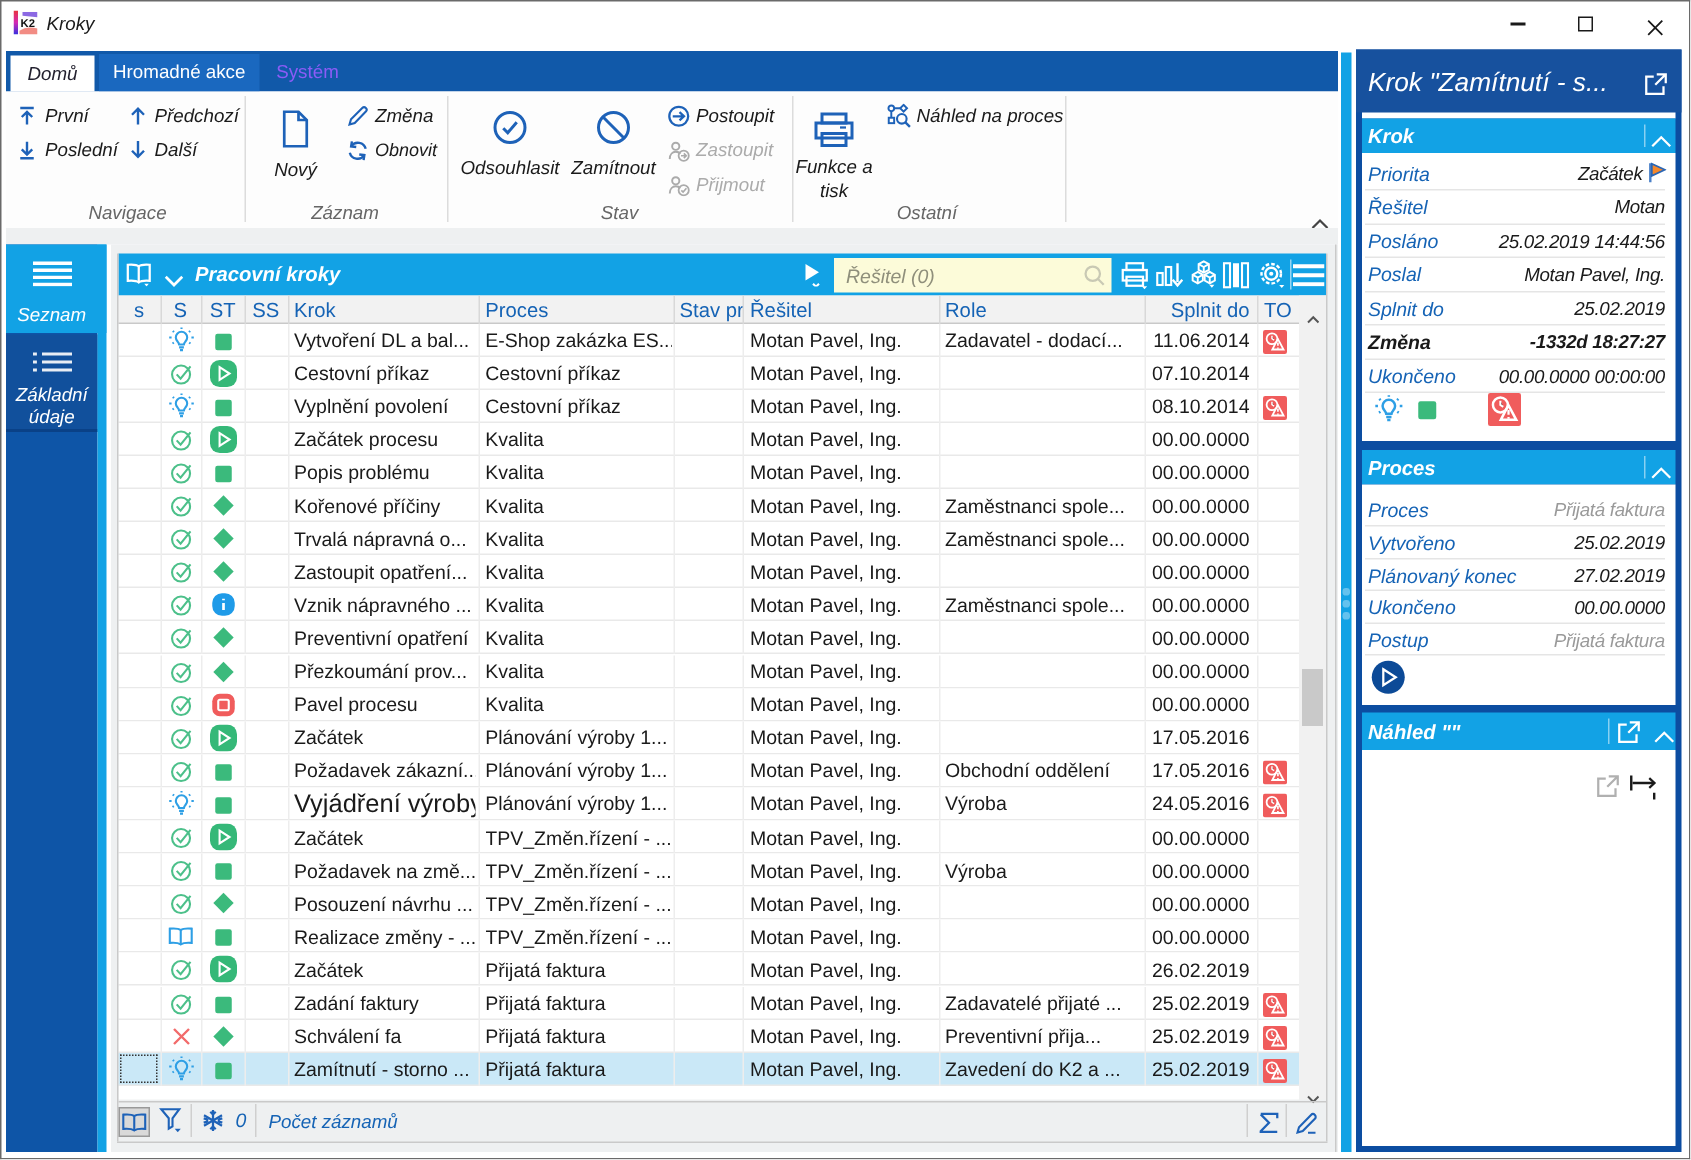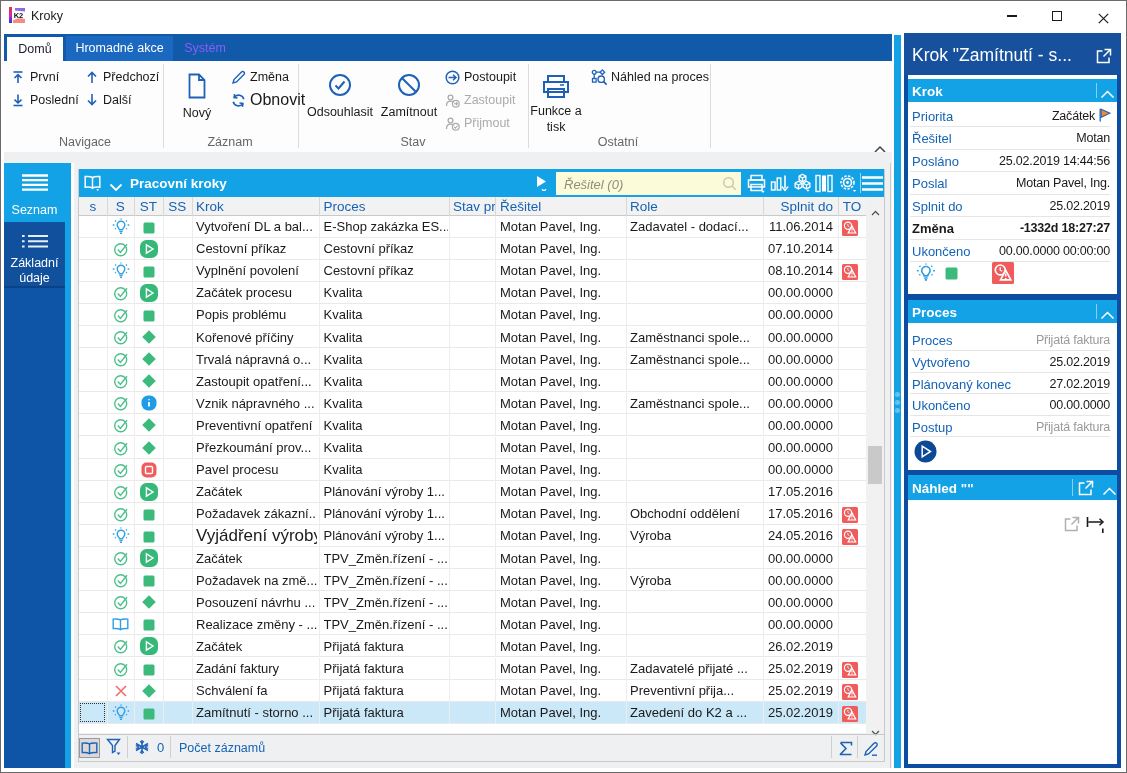--- a/index.html
+++ b/index.html
@@ -1,15 +1,15 @@
 <!DOCTYPE html>
 <html><head><meta charset="utf-8"><style>
 *{margin:0;padding:0;box-sizing:border-box;}
 body{font-family:"Liberation Sans",sans-serif;}
-.lbl{position:absolute;white-space:nowrap;}
+.lbl{position:absolute;white-space:nowrap;font-style:italic;}
 </style></head><body>
 <div style="position:relative;width:1127px;height:773px;background:#fff;overflow:hidden;font-size:14px;color:#1a1a1a;">
 <div style="position:absolute;left:0px;top:0px;width:1127px;height:1px;background:#6a6a6a;"></div>
 <div style="position:absolute;left:0px;top:772px;width:1127px;height:1px;background:#6a6a6a;"></div>
 <div style="position:absolute;left:0px;top:0px;width:1px;height:773px;background:#6a6a6a;"></div>
 <div style="position:absolute;left:1126px;top:0px;width:1px;height:773px;background:#6a6a6a;"></div>
 <div style="position:absolute;left:9px;top:7px;width:16px;height:16px;"><svg width="16" height="16" viewBox="0 0 16 16" style="">
         <defs>
           <linearGradient id="kg" x1="0" y1="0" x2="0" y2="1">
             <stop offset="0" stop-color="#e8333c"></stop>
@@ -69,21 +69,21 @@
 <div style="position:absolute;left:231px;top:70px;width:15px;height:15px;"><svg width="15" height="15" viewBox="0 0 15 15" style="">
         <path d="M2 13 l1-3.5 L10.5 2 a1.5 1.5 0 0 1 2.4 2.4 L5.5 12 Z" stroke="#1E62B8" stroke-width="1.4" fill="none"></path>
       </svg></div>
 <div class="lbl" style="left:250px;top:77px;transform:translateY(-50%);font-size:12.5px;">Změna</div>
 <div style="position:absolute;left:231px;top:93px;width:15px;height:15px;"><svg width="15" height="15" viewBox="0 0 15 15" style="">
         <path d="M12.8 6.2 A5.4 5.4 0 0 0 3.2 4.4" stroke="#1E62B8" stroke-width="1.6" fill="none"></path>
         <path d="M3.6 1.2 L3.1 4.6 L6.5 5" stroke="#1E62B8" stroke-width="1.6" fill="none"></path>
         <path d="M2.2 8.8 A5.4 5.4 0 0 0 11.8 10.6" stroke="#1E62B8" stroke-width="1.6" fill="none"></path>
         <path d="M11.4 13.8 L11.9 10.4 L8.5 10" stroke="#1E62B8" stroke-width="1.6" fill="none"></path>
       </svg></div>
-<div class="lbl" style="left:250px;top:100px;transform:translateY(-50%);font-size:16px;">Obnovit</div>
+<div class="lbl" style="left:250px;top:100px;transform:translateY(-50%);font-size:12px;">Obnovit</div>
 <div style="position:absolute;left:328px;top:73px;width:24px;height:24px;"><svg width="24" height="24" viewBox="0 0 24 24" style="">
         <circle cx="12" cy="12" r="10" stroke="#1E62B8" stroke-width="2" fill="none"></circle>
         <path d="M7.5 12.5 l3 3 l6-7" stroke="#1E62B8" stroke-width="2" fill="none"></path>
       </svg></div>
 <div class="lbl" style="left:340px;top:112px;transform:translate(-50%,-50%);font-size:12.5px;">Odsouhlasit</div>
 <div style="position:absolute;left:397px;top:73px;width:24px;height:24px;"><svg width="24" height="24" viewBox="0 0 24 24" style="">
         <circle cx="12" cy="12" r="10" stroke="#1E62B8" stroke-width="2" fill="none"></circle>
         <path d="M5.2 5.2 L18.8 18.8" stroke="#1E62B8" stroke-width="2"></path>
       </svg></div>
 <div class="lbl" style="left:409px;top:112px;transform:translate(-50%,-50%);font-size:12.5px;">Zamítnout</div>

